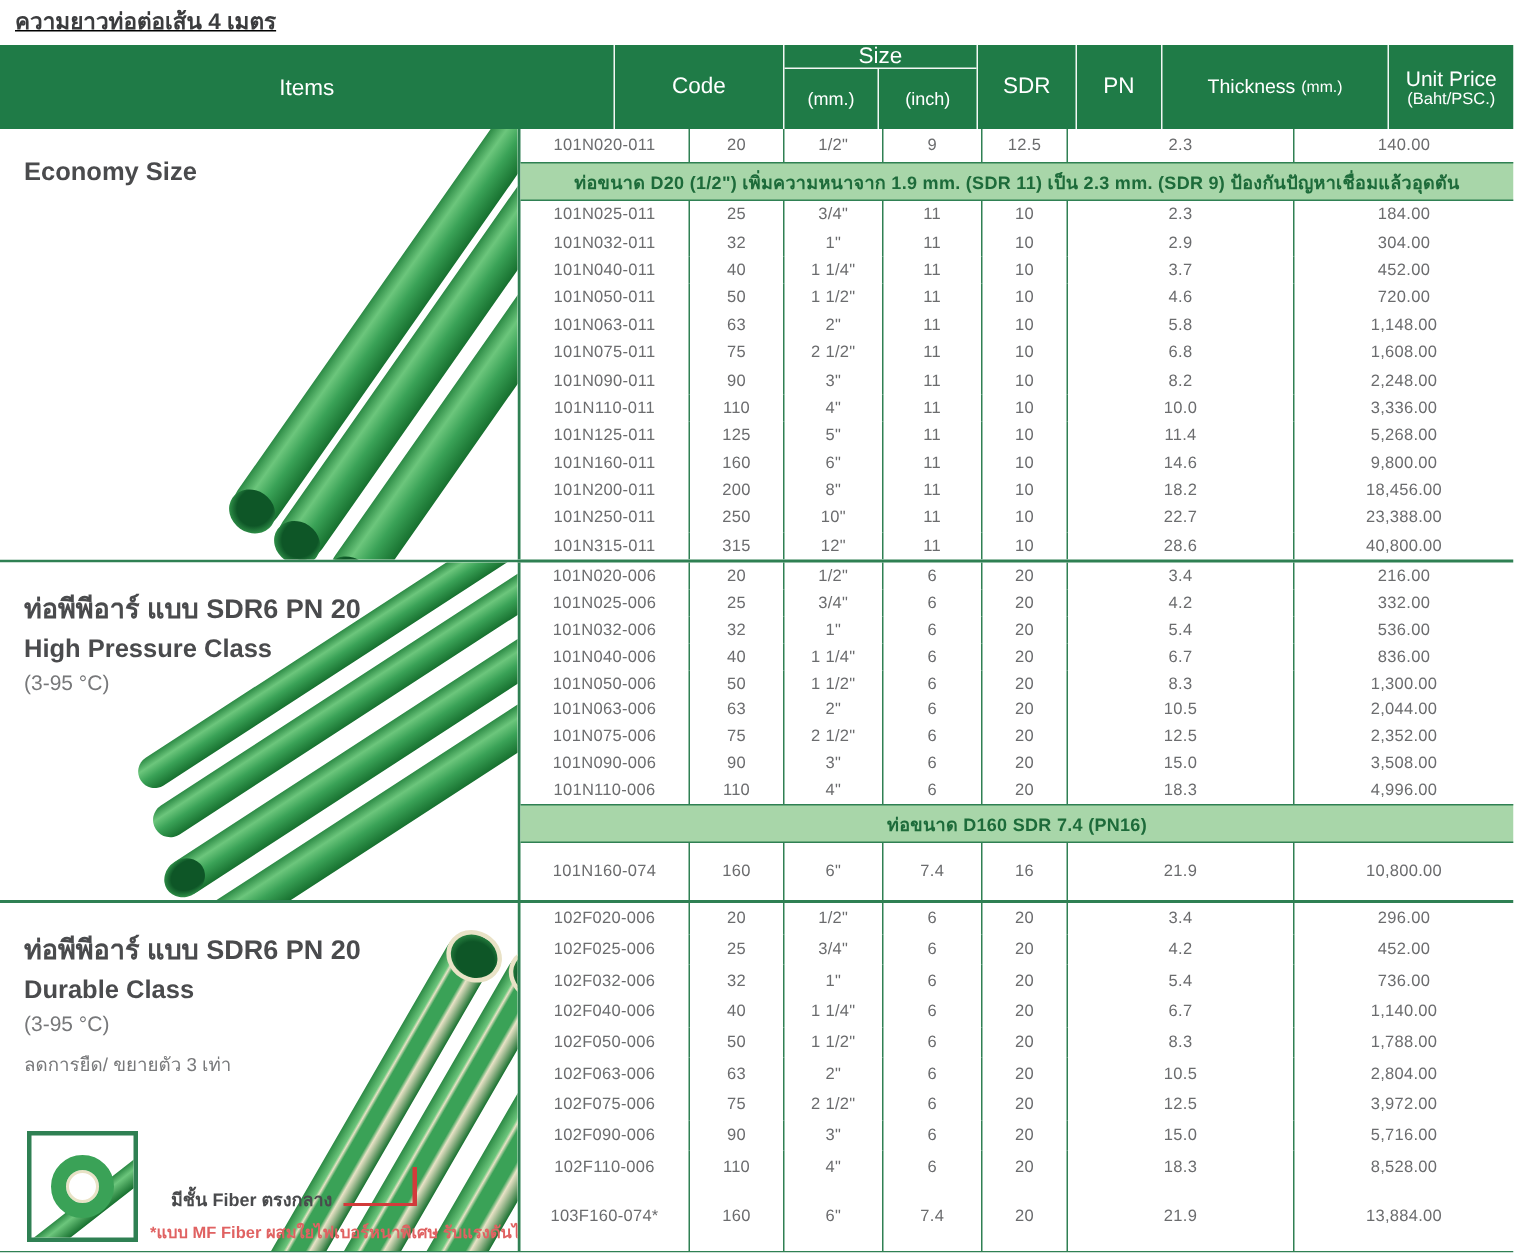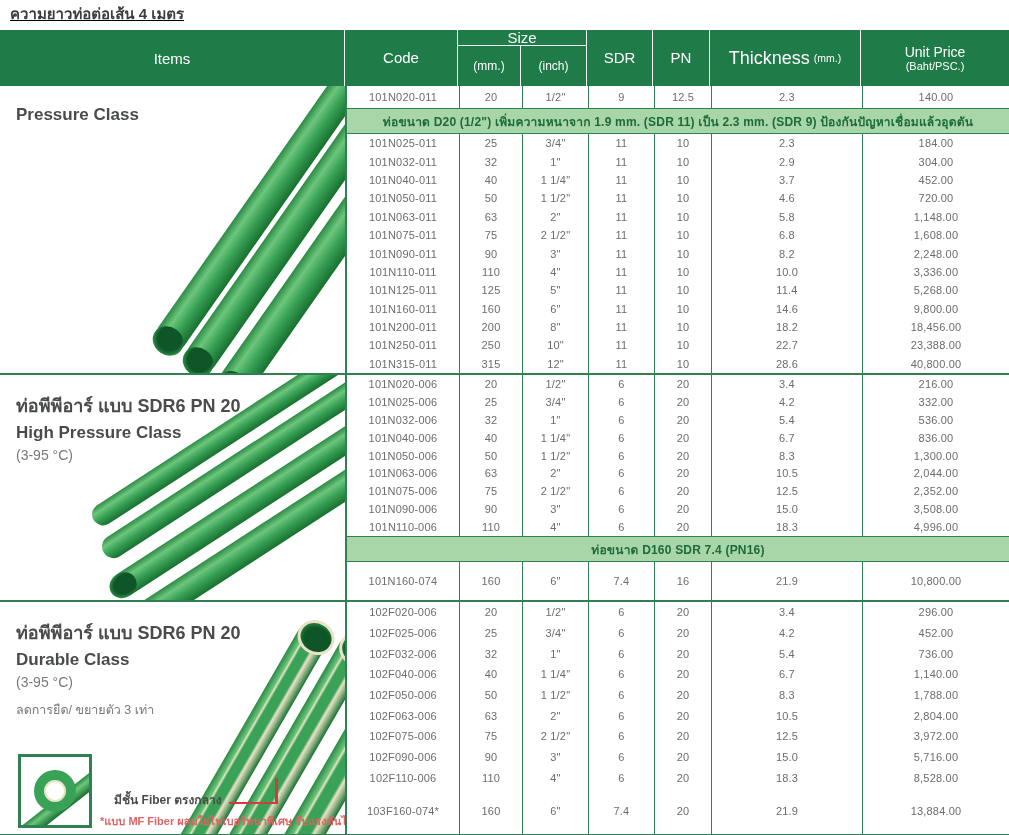--- a/index.html
+++ b/index.html
@@ -15,21 +15,21 @@
   html,body{width:1009px;height:835px;overflow:hidden;background:#fff;
     font-family:"Liberation Sans",sans-serif;}
   .page{width:1009px;height:835px;display:flex;flex-direction:column;background:#fff;}
 
   
   .title-bar{height:30px;display:flex;align-items:flex-end;padding:0 0 4px 10px;text-decoration:underline;}
   .title-bar .t{font-size:15px;font-weight:bold;color:var(--dark);}
 
   
   .thead{height:56px;display:flex;background:var(--header-green);color:#fff;}
-  .th-items{width:345px;display:flex;align-items:center;justify-content:center;
+  .th-items{width:410px;display:flex;align-items:center;justify-content:center;
     border-right:1.5px solid rgba(255,255,255,.95);font-size:15px;}
   .th-data{flex:1;display:grid;grid-template-columns:113px 129px 66px 57px 151px 1fr;}
   .th-cell{display:flex;flex-direction:column;align-items:center;justify-content:center;
     border-right:1.5px solid rgba(255,255,255,.95);font-size:15px;line-height:1.15;}
   .th-cell:last-child{border-right:none;}
   .th-cell .sub{font-size:11px;font-weight:normal;}
   .th-size{display:flex;flex-direction:column;border-right:1.5px solid rgba(255,255,255,.95);}
   .th-size .size-top{height:16px;display:flex;align-items:center;justify-content:center;
     border-bottom:1.5px solid rgba(255,255,255,.95);font-size:15px;}
   .th-size .size-bottom{flex:1;display:grid;grid-template-columns:63px 1fr;}
@@ -110,39 +110,39 @@
       <div class="th-size">
         <div class="size-top">Size</div>
         <div class="size-bottom">
           <div>(mm.)</div>
           <div>(inch)</div>
         </div>
       </div>
       <div class="th-cell">SDR</div>
       <div class="th-cell">PN</div>
       <div class="th-cell" style="flex-direction:row;">
-        <span style="font-size:18px;">Thickness</span>
+        <span style="font-size:13px;">Thickness</span>
         <span class="th-small">(mm.)</span>
       </div>
       <div class="th-cell">
         <span style="font-size:14px;">Unit Price</span>
         <span class="sub">(Baht/PSC.)</span>
       </div>
     </div>
   </div>
 
   <div class="section" id="sec1" style="height:287px;">
     <div class="items-cell">
       <div class="pipes">
         <div class="pipe" style="left:92px;top:112px;width:330px;height:32px;transform:rotate(-55deg);"></div>
         <div class="pipe" style="left:122px;top:133px;width:330px;height:32px;transform:rotate(-55deg);"></div>
         <div class="pipe" style="left:155px;top:152px;width:340px;height:34px;transform:rotate(-55deg);"></div>
       </div>
       <div class="items-text">
-        <div class="l2">Pressure Class</div>
+        <div class="l2">Economy Size</div>
       </div>
     </div>
     <div class="data-col">
       <div class="rows" style="flex:0 0 auto;">
           <div class="trow fixed22">
             <div class="tcell">101N020-011</div>
             <div class="tcell">20</div>
             <div class="tcell">1/2"</div>
             <div class="tcell">9</div>
             <div class="tcell">12.5</div>

